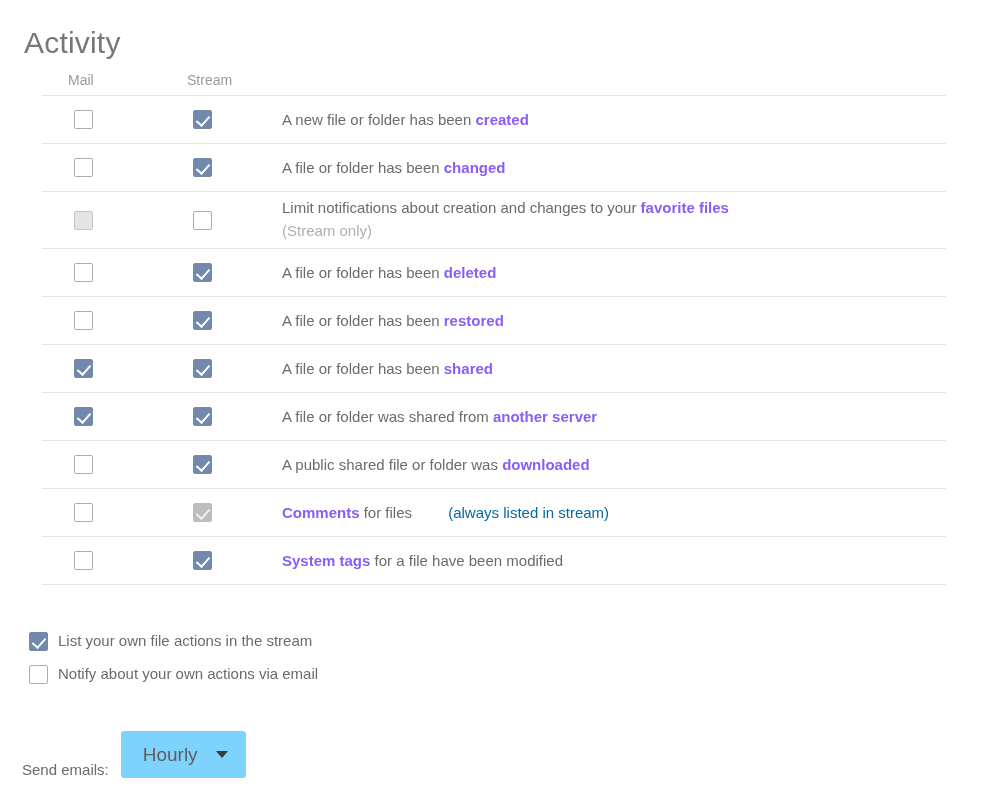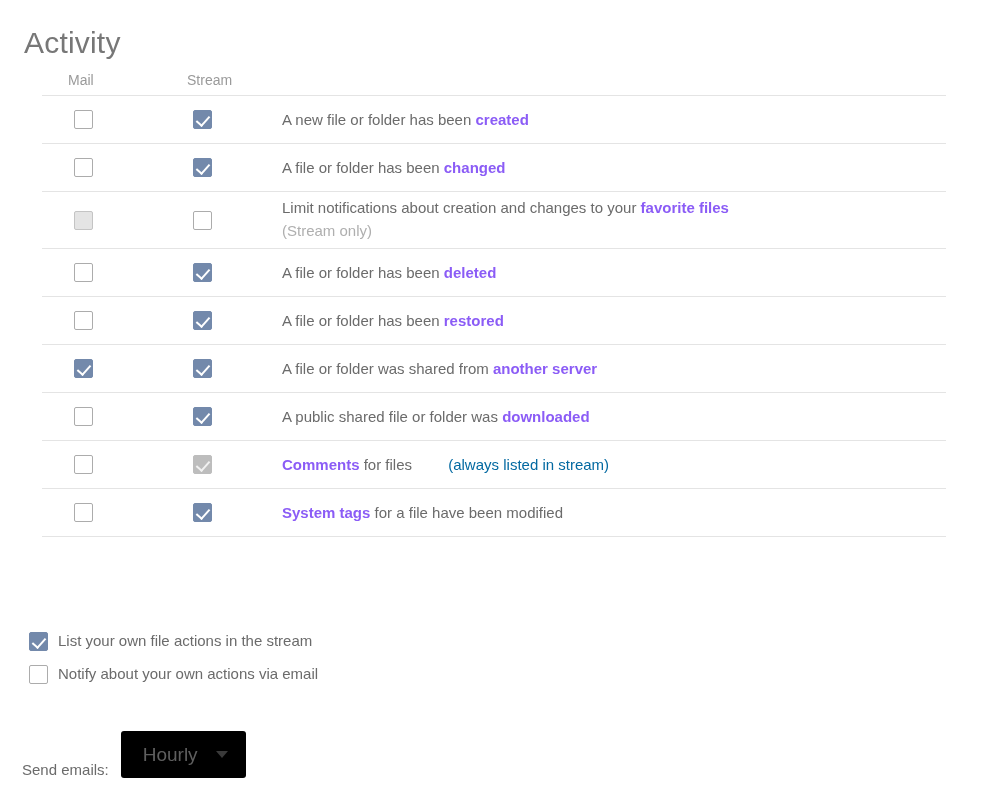--- a/index.html
+++ b/index.html
@@ -175,21 +175,21 @@
   }
   .send-emails-label {
     font-size: 15px;
     color: #6b6b6b;
     margin-right: 12px;
     white-space: nowrap;
   }
   .select-box {
     display: inline-flex;
     align-items: center;
-    background: #000000;
+    background: #7dd3fc;
     border: none;
     border-radius: 3px;
     height: 47px;
     padding: 0 18px 0 22px;
     cursor: pointer;
   }
   .select-value {
     font-size: 19px;
     color: #5f5f5f;
     font-weight: 400;
@@ -246,20 +246,25 @@
           <td class="desc-cell"><span>A file or folder has been </span><b>deleted</b></td>
         </tr>
         <tr>
           <td class="cb-cell"><span class="cbox"></span></td>
           <td class="cb-cell"><span class="cbox checked"></span></td>
           <td class="desc-cell"><span>A file or folder has been </span><b>restored</b></td>
         </tr>
         <tr>
           <td class="cb-cell"><span class="cbox checked"></span></td>
           <td class="cb-cell"><span class="cbox checked"></span></td>
+          <td class="desc-cell"><span>A file or folder has been </span><b>shared</b></td>
+        </tr>
+        <tr>
+          <td class="cb-cell"><span class="cbox checked"></span></td>
+          <td class="cb-cell"><span class="cbox checked"></span></td>
           <td class="desc-cell"><span>A file or folder was shared from </span><b>another server</b></td>
         </tr>
         <tr>
           <td class="cb-cell"><span class="cbox"></span></td>
           <td class="cb-cell"><span class="cbox checked"></span></td>
           <td class="desc-cell"><span>A public shared file or folder was </span><b>downloaded</b></td>
         </tr>
         <tr>
           <td class="cb-cell"><span class="cbox"></span></td>
           <td class="cb-cell"><span class="cbox checked disabled"></span></td>

